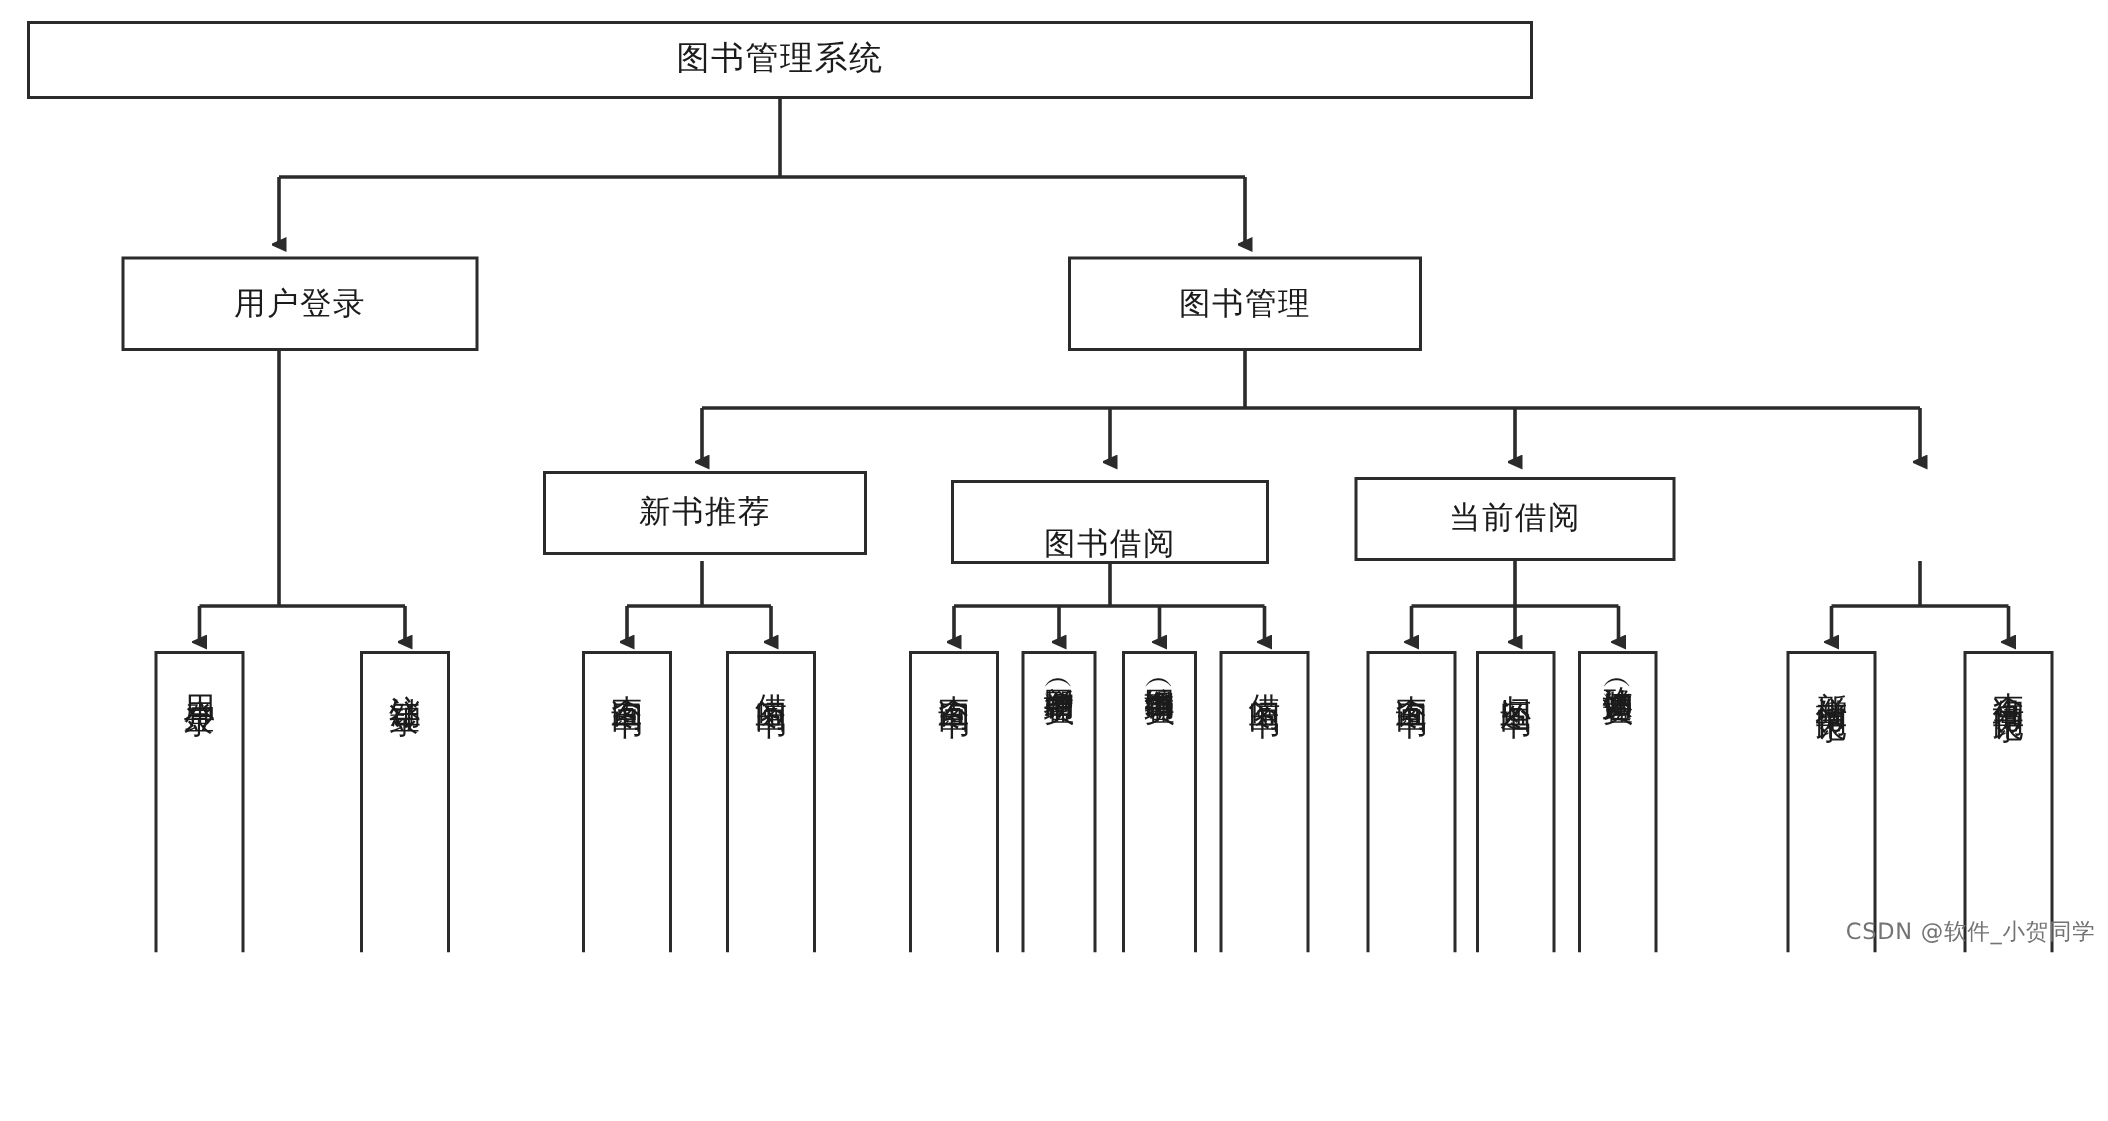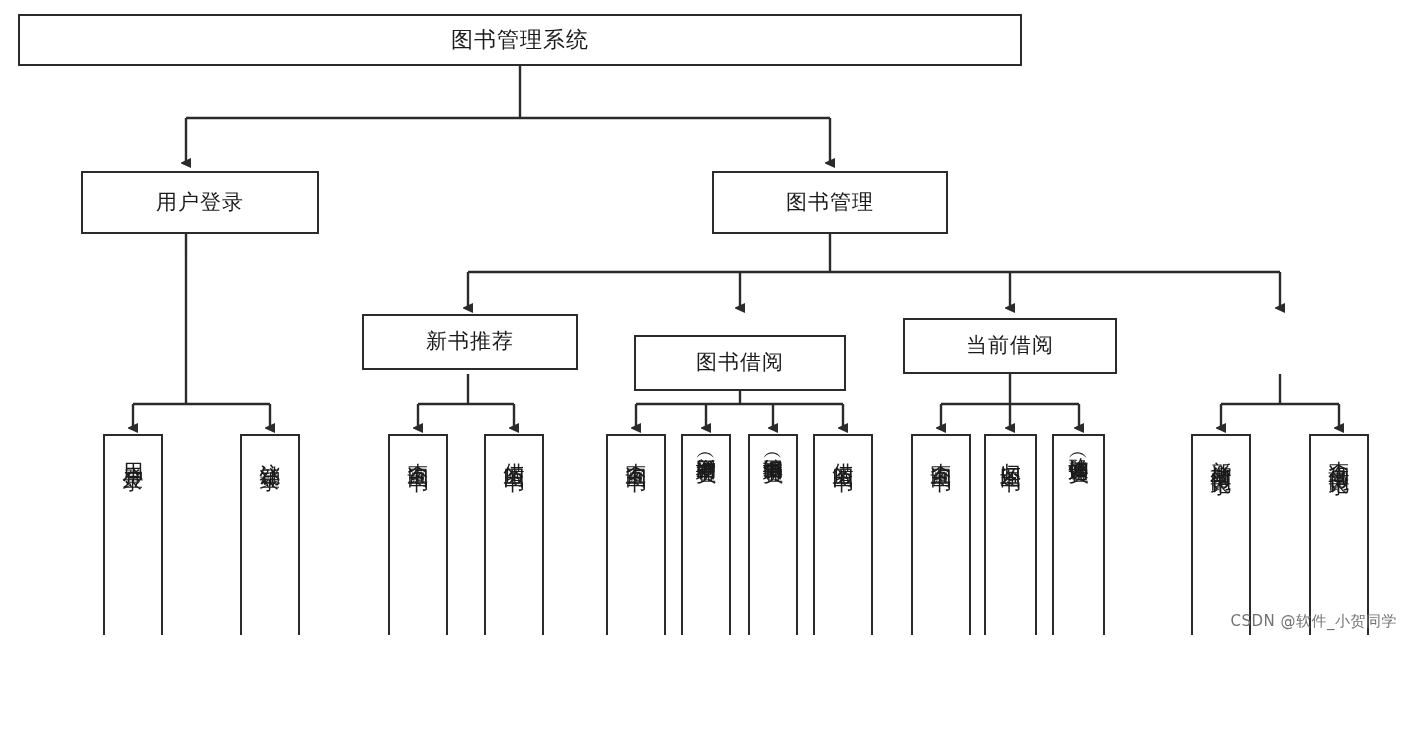--- a/index.html
+++ b/index.html
@@ -130,21 +130,21 @@
   <div class="node h" style="left:81px; top:171px; width:238px; height:63px;">
     <span>用户登录</span>
   </div>
   <div class="node h" style="left:712px; top:171px; width:236px; height:63px;">
     <span>图书管理</span>
   </div>
 
   <div class="node h" style="left:362px; top:314px; width:216px; height:56px;">
     <span>新书推荐</span>
   </div>
-  <div class="node h" style="left:634px; top:335px; width:212px; height:56px;">
+  <div class="node h" style="left:634px; top:320px; width:212px; height:56px;align-items:flex-end;">
     <span>图书借阅</span>
   </div>
   <div class="node h" style="left:903px; top:318px; width:214px; height:56px;">
     <span>当前借阅</span>
   </div>
 
   <div class="node v" style="left:103px; top:434px; width:60px; height:299px;">
     <span class="vtext">用户登录</span>
   </div>
   <div class="node v" style="left:240px; top:434px; width:60px; height:299px;">

